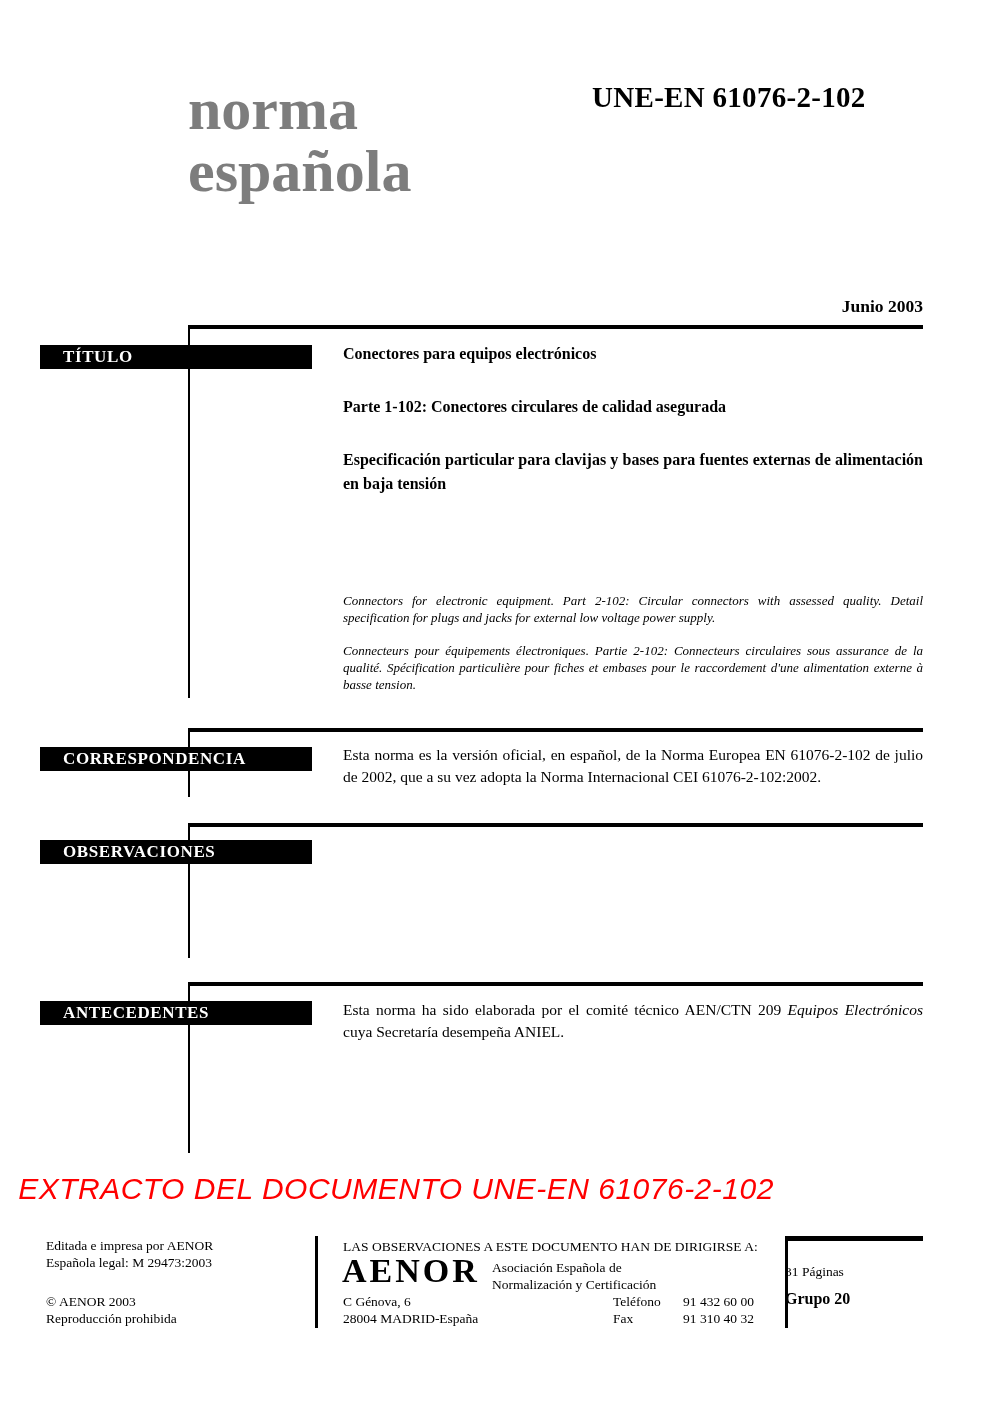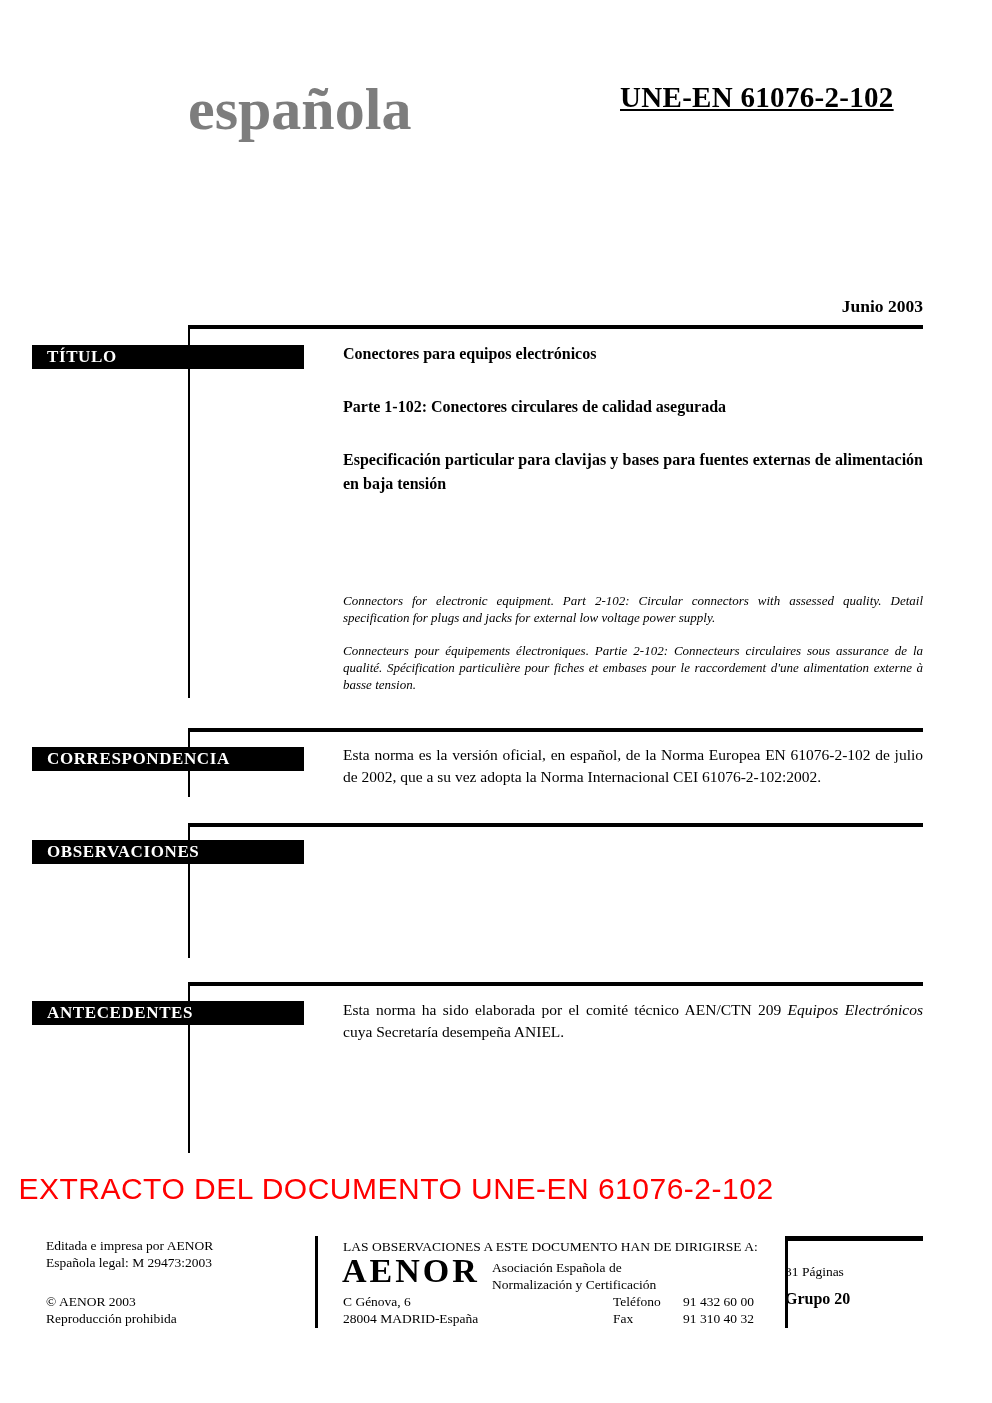--- a/index.html
+++ b/index.html
@@ -10,67 +10,68 @@
   }
   .abs { position:absolute; }
 
   
   .logo {
     left:188px; top:78px;
     font-size:60px; line-height:62px; font-weight:bold;
     color:#7d7d7d; letter-spacing:0px;
   }
   .doc-number {
-    left:620px; top:80px;
-    font-size:29px; font-weight:bold; line-height:34px; letter-spacing:0.3px;text-decoration:underline;
+    left:592px; top:80px;
+    font-size:29px; font-weight:bold; line-height:34px; letter-spacing:0.3px;
   }
   .pub-date {
     right:69px; top:296px;
     font-size:17.5px; font-weight:bold;
   }
 
   
   .hline { left:188px; width:735px; height:4px; background:#000; }
   .vline { left:188px; width:2px; background:#000; }
   .label-box {
-    left:32px; width:272px; height:24px; background:#000;
+    left:40px; width:272px; height:24px; background:#000;
     color:#fff; font-weight:bold; font-size:17px; letter-spacing:0.6px;
-    display:flex; align-items:center; padding-left:15px;
+    display:flex; align-items:center; padding-left:23px;
   }
   .content { left:343px; width:580px; }
 
   .title-line { font-size:16px; font-weight:bold; line-height:24px; }
   .justify { text-align:justify; }
   .small-italic {
     font-style:italic; font-size:13px; line-height:17px; text-align:justify;
   }
   .body-text { font-size:15.5px; line-height:22px; text-align:justify; }
   .body-text .it { font-style:italic; }
 
   
   .extract {
     left:0; top:1172px; width:792px; text-align:center;
     font-family:"Liberation Sans", sans-serif;
-    font-size:30px; letter-spacing:0.5px;
+    font-size:30px; letter-spacing:0.5px;font-style:italic;
   }
 
   
   .f-divider { width:3px; background:#000; }
   .f-topbar { height:5px; background:#000; }
   .f-small { font-size:13.5px; line-height:17px; }
   .aenor-logo {
     font-size:34px; font-weight:bold; letter-spacing:3px; line-height:34px;
   }
   .f-right { width:138px; text-align:left; }
   .f-group { font-size:16px; font-weight:bold; }
 </style>
 </head>
 <body>
 
 <div class="abs logo" style="color: rgb(125, 125, 125);">
+  <div>norma</div>
   <div>española</div>
 </div>
 
 <div class="abs doc-number">UNE-EN 61076-2-102</div>
 
 <div class="abs pub-date">Junio 2003</div>
 
 <div class="abs hline" style="top:325px"></div>
 <div class="abs vline" style="top:325px;height:373px"></div>
 <div class="abs label-box" style="top:345px">

